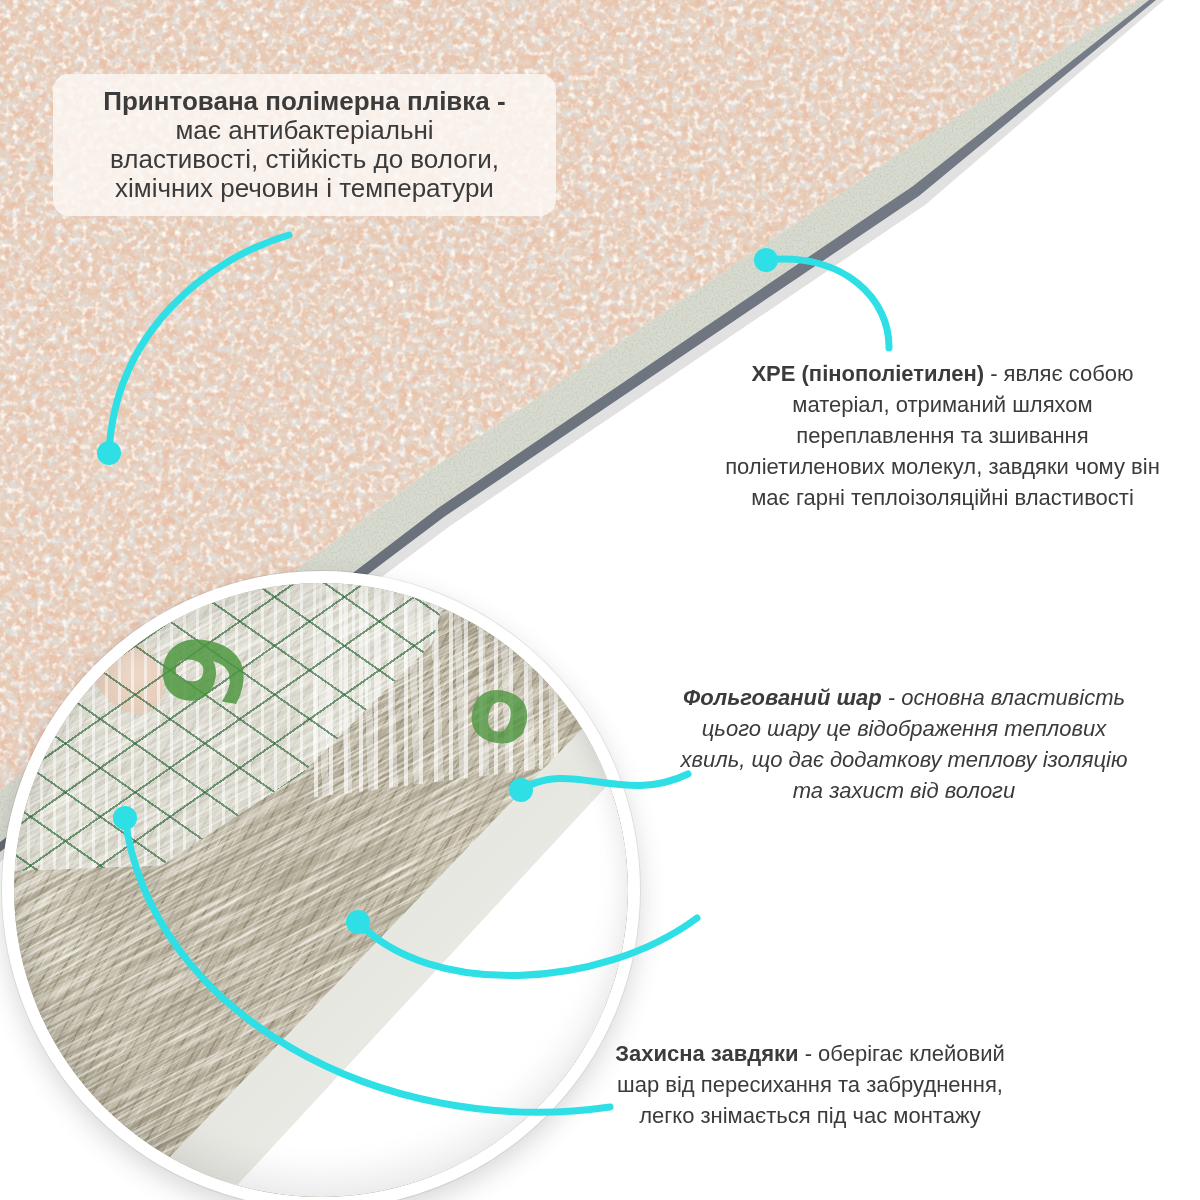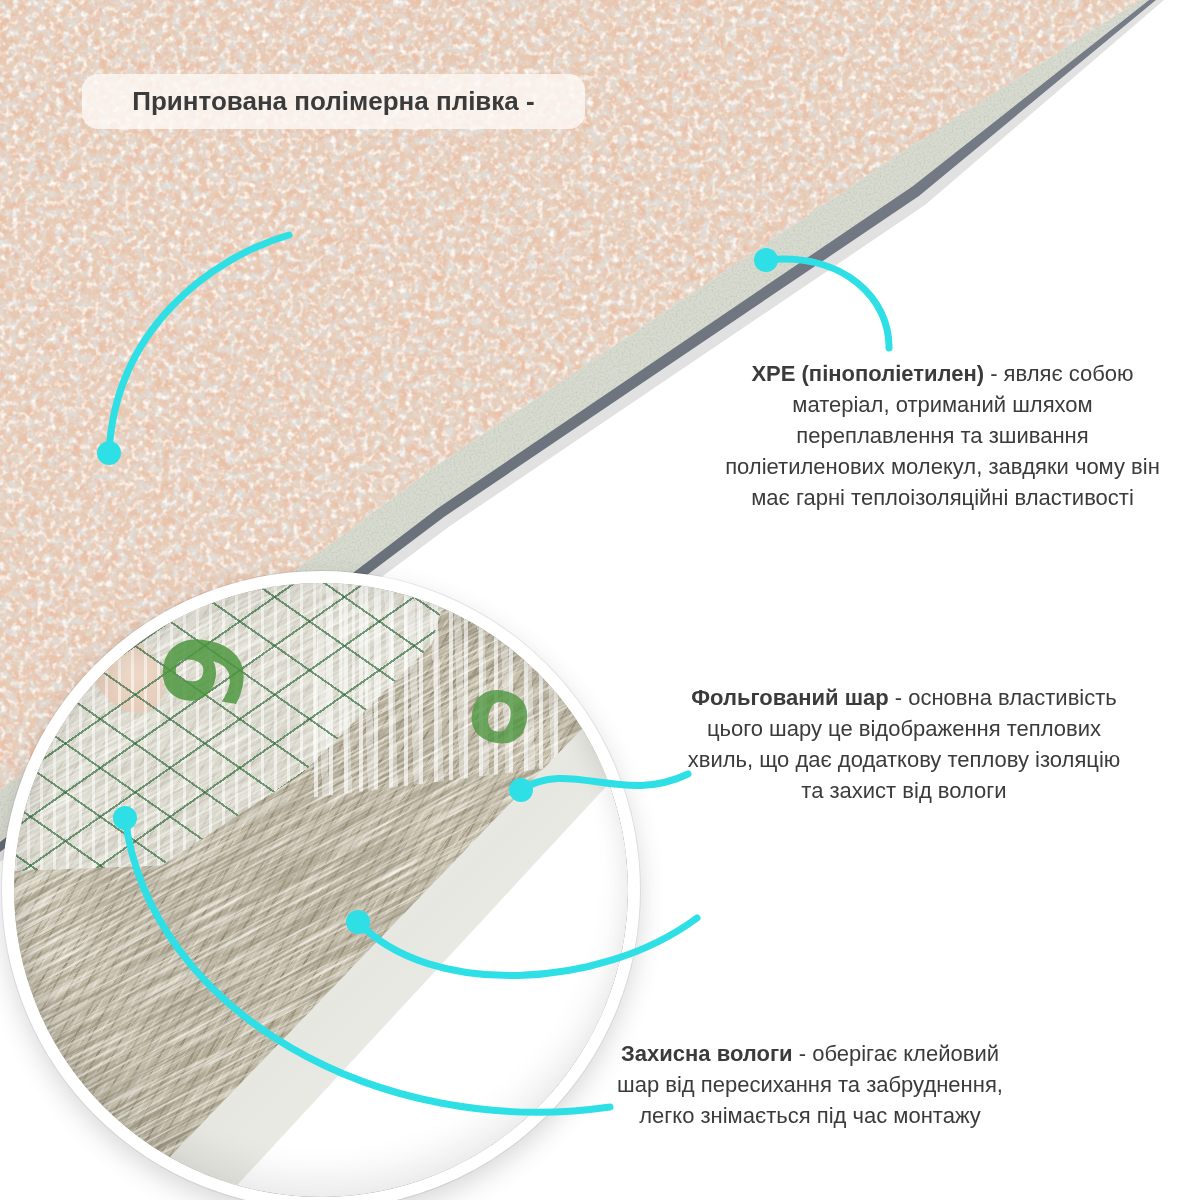--- a/index.html
+++ b/index.html
@@ -70,26 +70,26 @@
     clip-path:polygon(99% 17%,104% 25%,29% 106%,21% 98%);
     background:linear-gradient(135deg,#ffffff 30%,#e7e7e2 60%,#f4f4f0);
   }
   .inner-shade{border-radius:50%;box-shadow:inset 0 -20px 34px rgba(0,0,0,0.08),inset 0 12px 24px rgba(0,0,0,0.05);pointer-events:none;}
   
   .connectors{position:absolute;inset:0;pointer-events:none;}
   
   .ann{position:absolute;text-align:center;font-size:22px;line-height:31px;}
   .ann .b{font-weight:bold;}
   .ann-card{
-    left:82px;top:74px;width:487px;padding:13px 8px;font-size:26px;line-height:29px;
+    left:53px;top:74px;width:487px;padding:13px 8px;font-size:26px;line-height:29px;
     background:rgba(252,248,244,0.82);border-radius:16px;
   }
   .ann-card .rest{display:block;width:410px;margin:0 auto;}
   .ann-xpe{left:715px;top:358px;width:455px;}
-  .ann-foil{left:678px;top:682px;width:452px;}
+  .ann-foil{left:678px;top:682px;width:452px;font-style:italic;}
   .ann-glue{left:682px;top:890px;width:440px;}
   .ann-protect{left:606px;top:1038px;width:408px;}
 </style>
 </head>
 <body>
 
 <div class="stage">
 
   <div class="layer panel-peach">
     <svg xmlns="http://www.w3.org/2000/svg" preserveAspectRatio="none">
@@ -171,31 +171,32 @@
       <circle cx="109" cy="453" r="12"></circle>
       <circle cx="766" cy="260" r="12"></circle>
       <circle cx="521" cy="790" r="12"></circle>
       <circle cx="358" cy="922" r="12"></circle>
       <circle cx="125" cy="818" r="12"></circle>
     </g>
   </svg>
 
   <div class="ann ann-card">
     <span class="b">Принтована полімерна плівка -</span>
+    <span class="rest">має антибактеріальні властивості, стійкість до вологи, хімічних речовин і температури</span>
   </div>
 
   <div class="ann ann-xpe">
     <span class="b">ХРЕ (пінополіетилен)</span>
     <span>- являє собою матеріал, отриманий шляхом переплавлення та зшивання поліетиленових молекул, завдяки чому він має гарні теплоізоляційні властивості</span>
   </div>
 
   <div class="ann ann-foil">
     <span class="b">Фольгований шар</span>
     <span>- основна властивість цього шару це відображення теплових хвиль, що дає додаткову теплову ізоляцію та захист від вологи</span>
   </div>
 
 
   <div class="ann ann-protect">
-    <span class="b">Захисна вологи</span>
+    <span class="b">Захисна завдяки</span>
     <span>- оберігає клейовий шар від пересихання та забруднення, легко знімається під час монтажу</span>
   </div>
 
 </div>
 
 </body></html>

